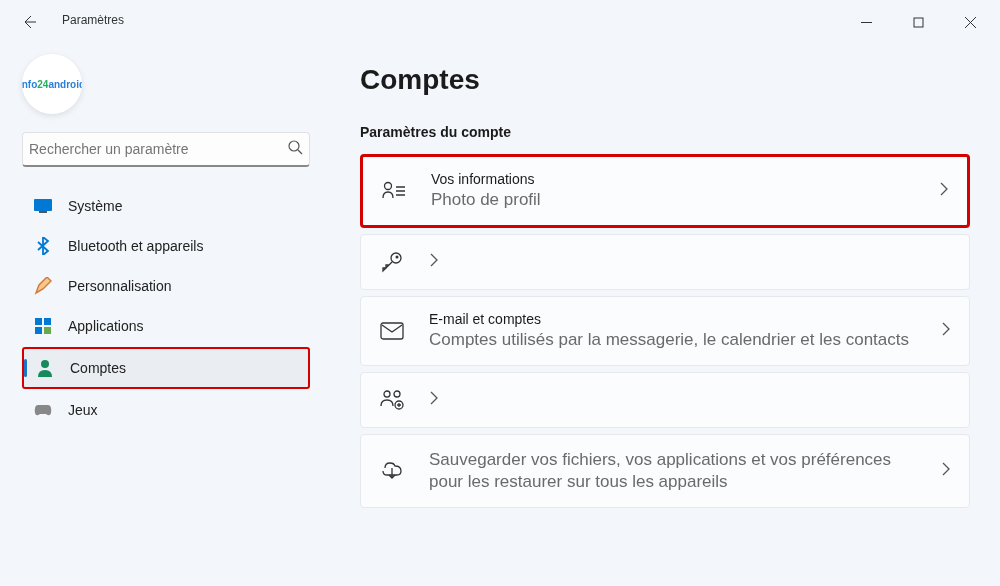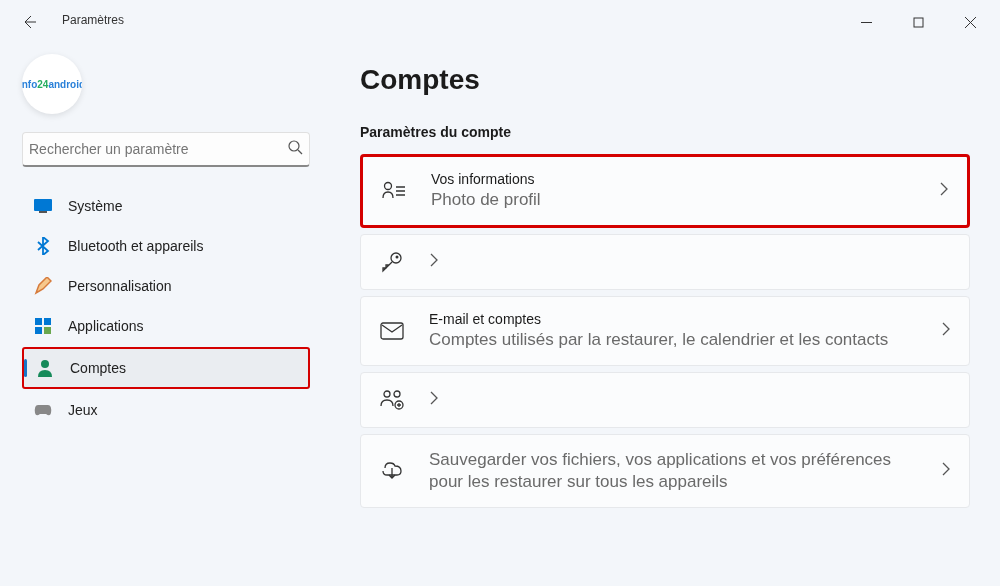--- a/index.html
+++ b/index.html
@@ -198,21 +198,21 @@
 
     <div class="card">
       <span class="card-icon">
         <svg width="24" height="18" viewBox="0 0 24 18">
             <rect x="1" y="1" width="22" height="16" rx="2" stroke="#333" stroke-width="1.3" fill="none"></rect>
             <path d="M2 3 L12 10 L22 3" stroke="#333" stroke-width="1.3" fill="none"></path>
           </svg>
       </span>
       <div class="card-body">
         <div class="card-title">E-mail et comptes</div>
-        <div class="card-desc">Comptes utilisés par la restaurer, le calendrier et les contacts</div>
+        <div class="card-desc">Comptes utilisés par la messagerie, le calendrier et les contacts</div>
       </div>
       <span class="card-chevron">
         <svg width="10" height="14" viewBox="0 0 10 14">
             <path d="M2 1 L8 7 L2 13" stroke="#555" stroke-width="1.3" fill="none"></path>
           </svg>
       </span>
     </div>
 
     <div class="card">
       <span class="card-icon">

